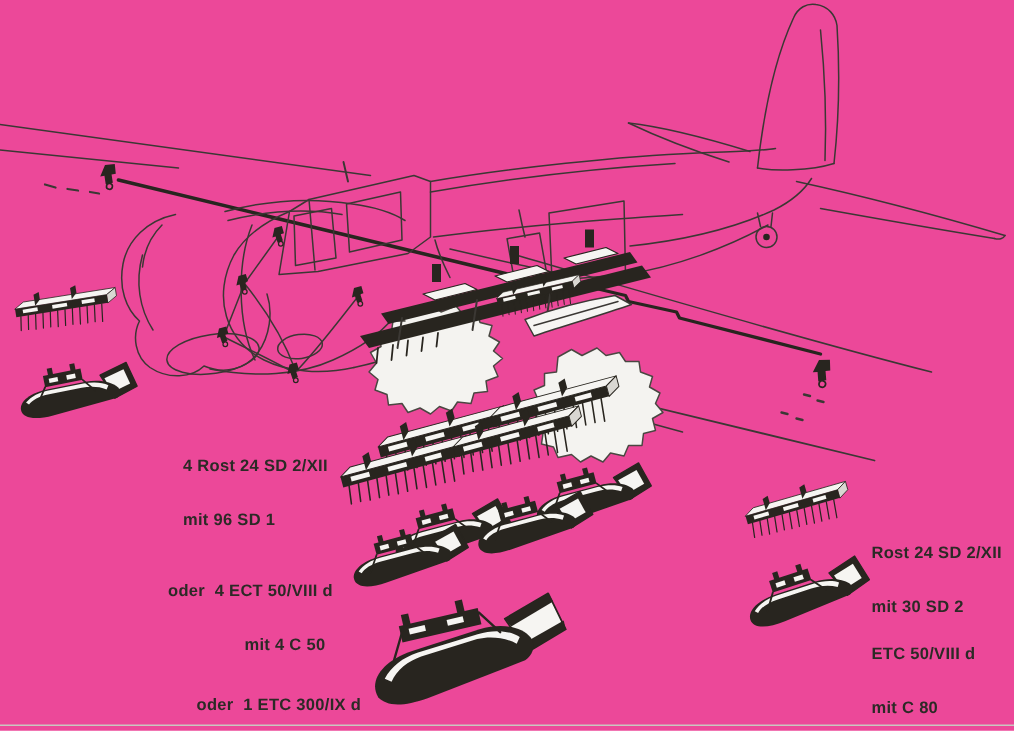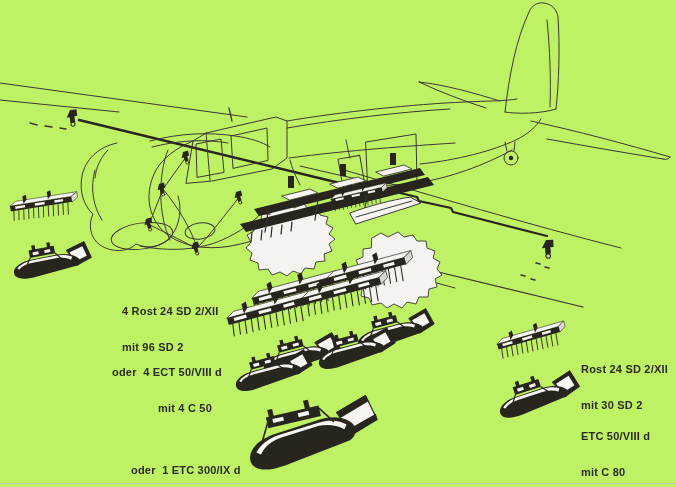--- a/index.html
+++ b/index.html
@@ -1,19 +1,19 @@
 <!DOCTYPE html>
 <html><head>
 <meta charset="utf-8">
 <style>
   html,body{margin:0;padding:0;}
   .page{
     position:relative;
     width:676px;height:487px;
-    background:#bef264;
+    background:#ec4899;
     overflow:hidden;
     font-family:"Liberation Sans", sans-serif;
   }
   .art{position:absolute;left:0;top:0;}
   .lbl{
     position:absolute;
     font-size:11px;
     font-weight:700;
     letter-spacing:0.2px;
     color:#2c2a26;
@@ -213,26 +213,26 @@
       <use href="#rost-rack" transform="translate(497,344) rotate(-16) scale(0.64)"></use>
     </g>
 
     <g>
       <use href="#bomb" transform="translate(498,412) rotate(-18) scale(0.9)"></use>
     </g>
   </svg>
 
   <div class="lbl" style="left:122px;top:281px;">
     <div>4 Rost 24 SD 2/XII</div>
-    <div>mit 96 SD 2</div>
-  </div>
-
-  <div class="lbl" style="left:112px;top:342px;">
+    <div>mit 96 SD 1</div>
+  </div>
+
+  <div class="lbl" style="left:112px;top:364px;">
     <div>oder  4 ECT 50/VIII d</div>
-    <div style="padding-left:46px;">mit 4 C 50</div>
+    <div style="padding-left:46px;text-align:center;">mit 4 C 50</div>
   </div>
 
   <div class="lbl" style="left:131px;top:440px;">
     <div>oder  1 ETC 300/IX d</div>
     
   </div>
 
   <div class="lbl" style="left:581px;top:339px;">
     <div>Rost 24 SD 2/XII</div>
     <div>mit 30 SD 2</div>

